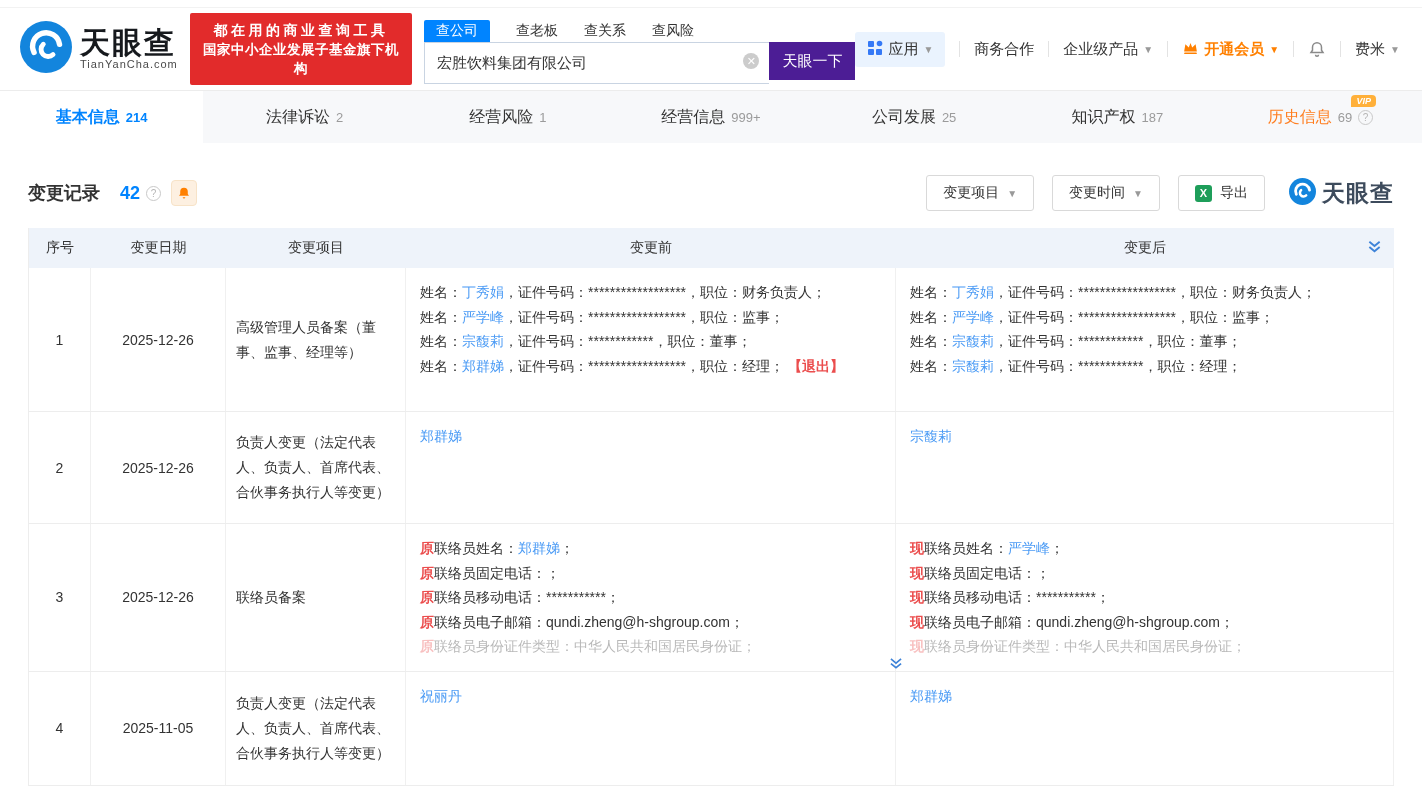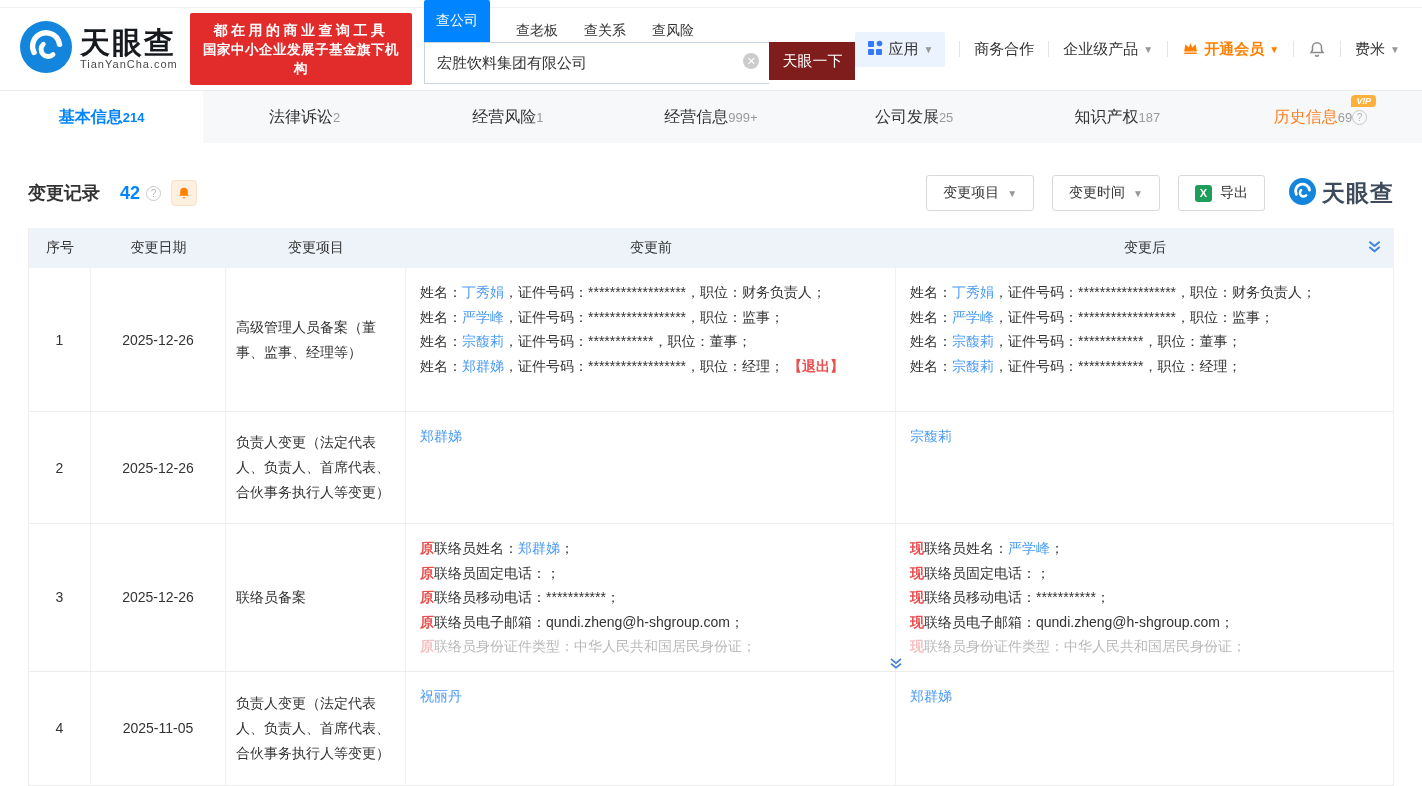--- a/index.html
+++ b/index.html
@@ -12,39 +12,39 @@
   .logo { display:flex; align-items:center; gap:8px; cursor:pointer; }
   .logo-txt .brand { font-size:30px; font-weight:bold; color:#16191d; letter-spacing:2px; line-height:30px;}
   .logo-txt .dom { font-size:11px; color:#4a4a4a; letter-spacing:1px; }
   .ad-banner { margin-left:12px; background:#e22b2b; color:#fff; padding:7px 10px; border-radius:2px; text-align:center; }
   .ad-banner .l1 { font-size:14px; font-weight:bold; letter-spacing:3.5px; line-height:20px; }
   .ad-banner .l2 { font-size:13.5px; font-weight:bold; letter-spacing:.5px; line-height:19px; }
 
   .search-wrap { margin-left:12px; width:448px; }
   .search-tabs { display:flex; align-items:flex-end; gap:26px; height:24px; margin-bottom:0; }
   .search-tab { font-size:14px; color:#333; padding:2px 0; cursor:pointer; }
-  .search-tab.active { background:#0084ff; color:#fff; padding:12px 12px; border-radius:2px 2px 0 0; }
+  .search-tab.active { background:#0084ff; color:#fff; padding:2px 12px; border-radius:2px 2px 0 0; }
   .search-row { display:flex; height:38px; }
   .search-box { flex:1; position:relative; }
   .search-box input { width:100%; height:42px; border:1px solid #c9d4e2; border-right:none; outline:none; font-size:15px; padding:0 34px 0 12px; color:#333; font-family:inherit; }
   .clear-ic { position:absolute; right:10px; top:11px; width:16px; height:16px; border-radius:50%; background:#ccc; color:#fff; font-size:11px; line-height:16px; text-align:center; cursor:pointer; }
-  .search-btn { width:86px; background:#7f1d1d; color:#fff; border:none; font-size:15px; cursor:pointer; font-family:inherit; }
+  .search-btn { width:86px; background:#4c1d95; color:#fff; border:none; font-size:15px; cursor:pointer; font-family:inherit; }
 
   .topnav { margin-left:auto; display:flex; align-items:center; gap:14px; }
   .nav-sep { width:1px; height:16px; background:#e3e3e3; }
   .nav-item { font-size:15px; color:#333; display:flex; align-items:center; gap:5px; cursor:pointer; white-space:nowrap; }
   .nav-item.apps { background:#eaf3fe; padding:8px 12px; border-radius:3px; }
   .nav-item.vipjoin { color:#ff8000; font-weight:bold; }
   .caret { font-size:10px; color:#999; }
   .vipjoin .caret { color:#ff8000; }
   .bell-outline svg { display:block; }
 
   
   .band { height:53px; background:#f7f8fa; border-top:1px solid #ececec; display:flex; }
-  .ctab { flex:1; display:flex; align-items:center; justify-content:center; font-size:16px; color:#333; cursor:pointer; position:relative; }
+  .ctab { flex:1; display:flex; align-items:center; justify-content:center; gap:6px; font-size:16px; color:#333; cursor:pointer; position:relative; }
   .ctab .cnt { font-size:13px; color:#9b9b9b; }
   .ctab.active { background:#fff; }
   .ctab.active .lbl, .ctab.active .cnt { color:#0084ff; font-weight:bold; }
   .ctab.history .lbl { color:#ff7e20; }
   .vip-badge { position:absolute; top:4px; right:46px; background:#ffb03a; color:#fff; font-size:9px; font-weight:bold; padding:1px 5px; border-radius:4px 4px 4px 0; font-style:italic;}
   .q-ic { width:15px; height:15px; border:1px solid #c9c9c9; border-radius:50%; color:#b5b5b5; font-size:10px; line-height:13px; text-align:center; display:inline-block; }
 
   
   .content { padding:0 28px; }
   .sec-head { margin-top:32px; display:flex; align-items:center; }

